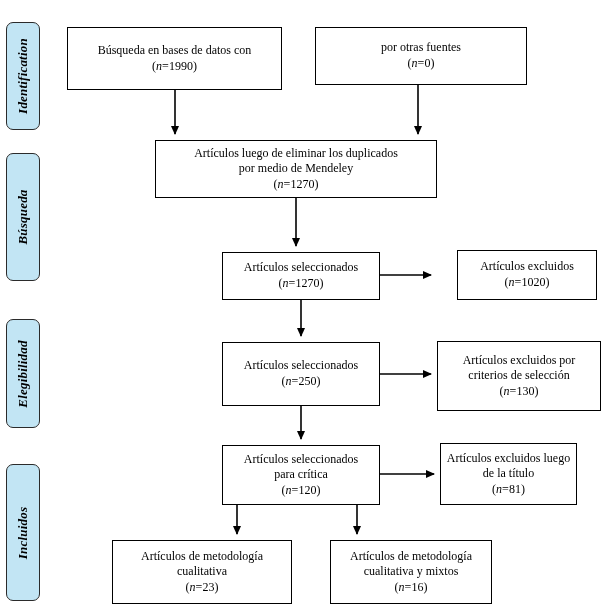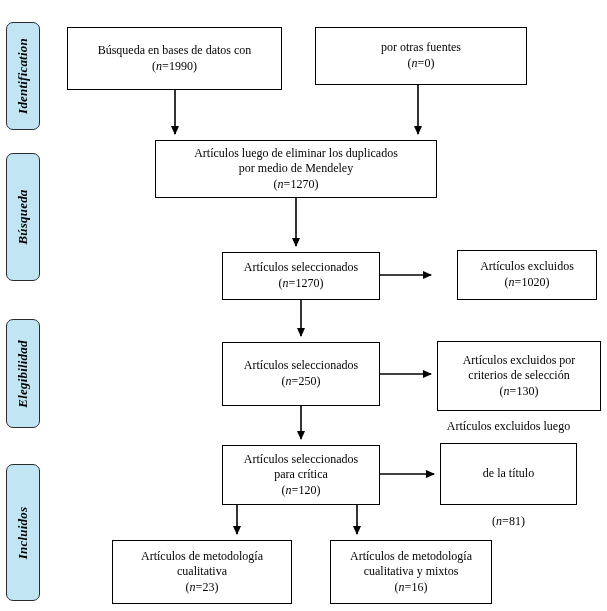--- a/index.html
+++ b/index.html
@@ -114,21 +114,21 @@
     <span class="ln">criterios de selección</span>
     <span class="ln"><span>(</span><span class="nv">n</span><span>=130)</span></span>
   </div>
 
   <div class="box" style="left:222px; top:445px; width:158px; height:60px;">
     <span class="ln">Artículos seleccionados</span>
     <span class="ln">para crítica</span>
     <span class="ln"><span>(</span><span class="nv">n</span><span>=120)</span></span>
   </div>
 
-  <div class="box" style="left:440px; top:443px; width:137px; height:62px;gap:32px;">
+  <div class="box" style="left:440px; top:443px; width:137px; height:62px;">
     <span class="ln">Artículos excluidos luego</span>
     <span class="ln">de la título</span>
     <span class="ln"><span>(</span><span class="nv">n</span><span>=81)</span></span>
   </div>
 
   <div class="box" style="left:112px; top:540px; width:180px; height:64px;">
     <span class="ln">Artículos de metodología</span>
     <span class="ln">cualitativa</span>
     <span class="ln"><span>(</span><span class="nv">n</span><span>=23)</span></span>
   </div>

